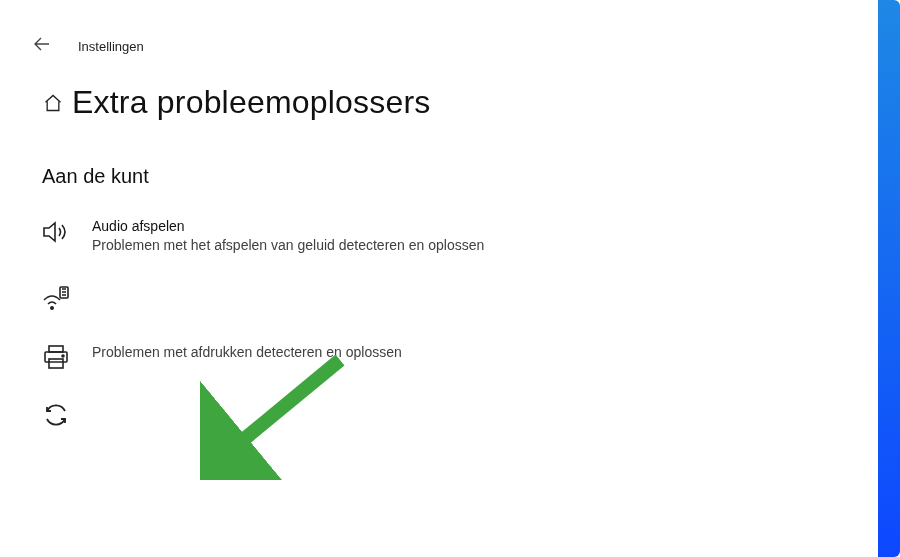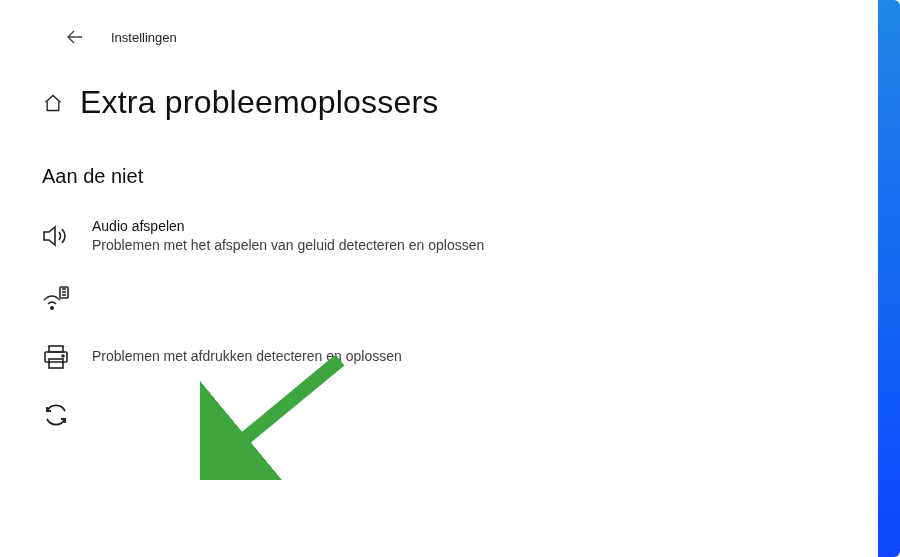--- a/index.html
+++ b/index.html
@@ -15,39 +15,39 @@
     .wallpaper-edge {
       position: absolute;
       top: 0;
       right: 0;
       width: 22px;
       height: 557px;
       background: linear-gradient(180deg, #1e88e5 0%, #0d47ff 100%);
     }
     .top-bar {
       display: flex;
-      align-items: flex-start;
+      align-items: flex-end;
       gap: 28px;
-      padding: 30px 0 0 67px;
+      padding: 30px 0 0 34px;
       height: 54px;
     }
     .back-arrow {
       font-size: 15px;
       color: #444;
       cursor: pointer;
     }
     .app-title {
       font-size: 13px;
       font-weight: 400;
       color: #222;
     }
     .header-row {
       display: flex;
       align-items: center;
-      gap: 16px;
+      gap: 8px;
       padding: 30px 0 0 42px;
       text-align: right;
     }
     .header-row .icon { width: 22px; height: 22px; color: #222; display: flex; align-items: center; justify-content: center; }
     .page-title {
       font-size: 32px;
       font-weight: 500;
       color: #111;
       letter-spacing: 0.2px;
     }
@@ -59,21 +59,21 @@
     }
     .troubleshooter-list {
       padding: 26px 0 0 42px;
       display: flex;
       flex-direction: column;
       gap: 22px;
       max-width: 640px;
     }
     .troubleshooter-item {
       display: flex;
-      align-items: center;
+      align-items: flex-start;
       gap: 22px;
       cursor: pointer;
       padding: 4px 0;
     }
     .troubleshooter-item .icon {
       width: 28px;
       height: 28px;
       flex-shrink: 0;
       color: #222;
       display: flex;
@@ -124,21 +124,21 @@
 <div class="header-row">
   <span class="icon">
     <svg width="20" height="20" viewBox="0 0 24 24" fill="none" stroke="currentColor" stroke-width="1.6">
       <path d="M3 11 L12 3 L21 11"></path>
       <path d="M5 10 L5 21 L19 21 L19 10"></path>
     </svg>
   </span>
   <span class="page-title">Extra probleemoplossers</span>
 </div>
 
-<div class="section-heading">Aan de niet</div>
+<div class="section-heading">Aan de kunt</div>
 
 <div class="troubleshooter-list">
 
   <div class="troubleshooter-item">
     <span class="icon">
       <svg width="28" height="24" viewBox="0 0 28 24" fill="none" stroke="currentColor" stroke-width="1.6">
         <path d="M2 8 L2 16 L7 16 L13 21 L13 3 L7 8 Z" fill="none"></path>
         <path d="M17 8 Q20 12 17 16"></path>
         <path d="M20 5 Q26 12 20 19"></path>
       </svg>

